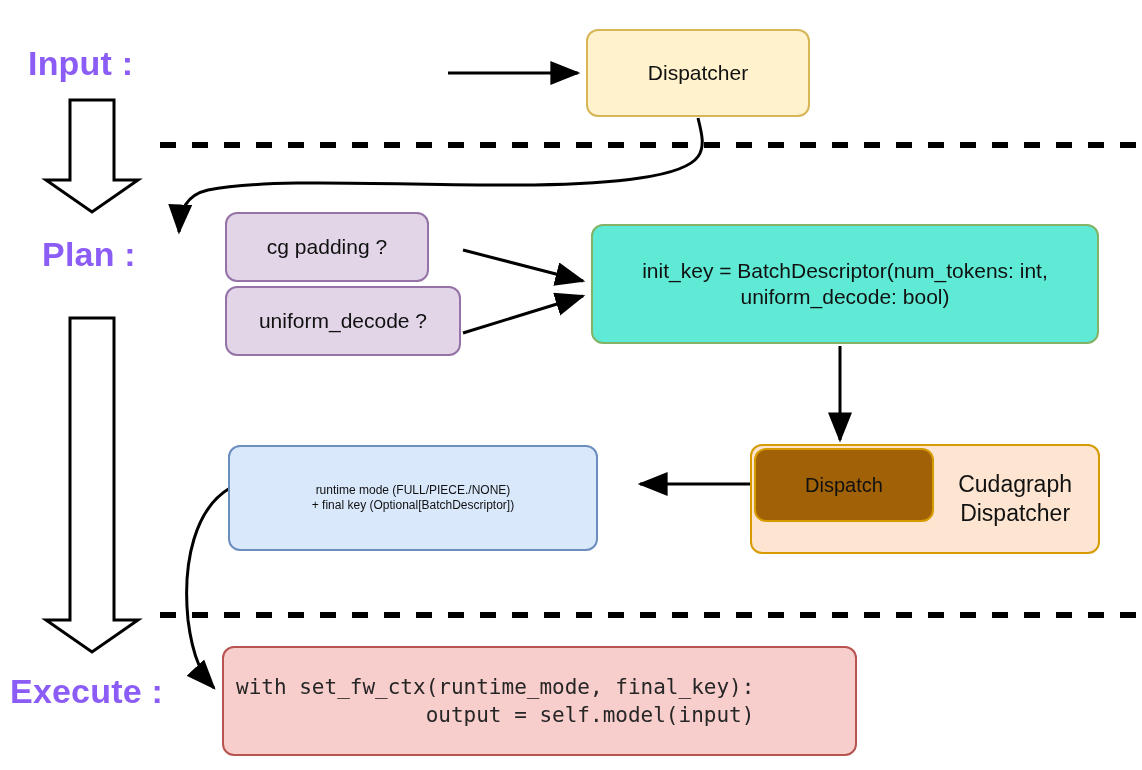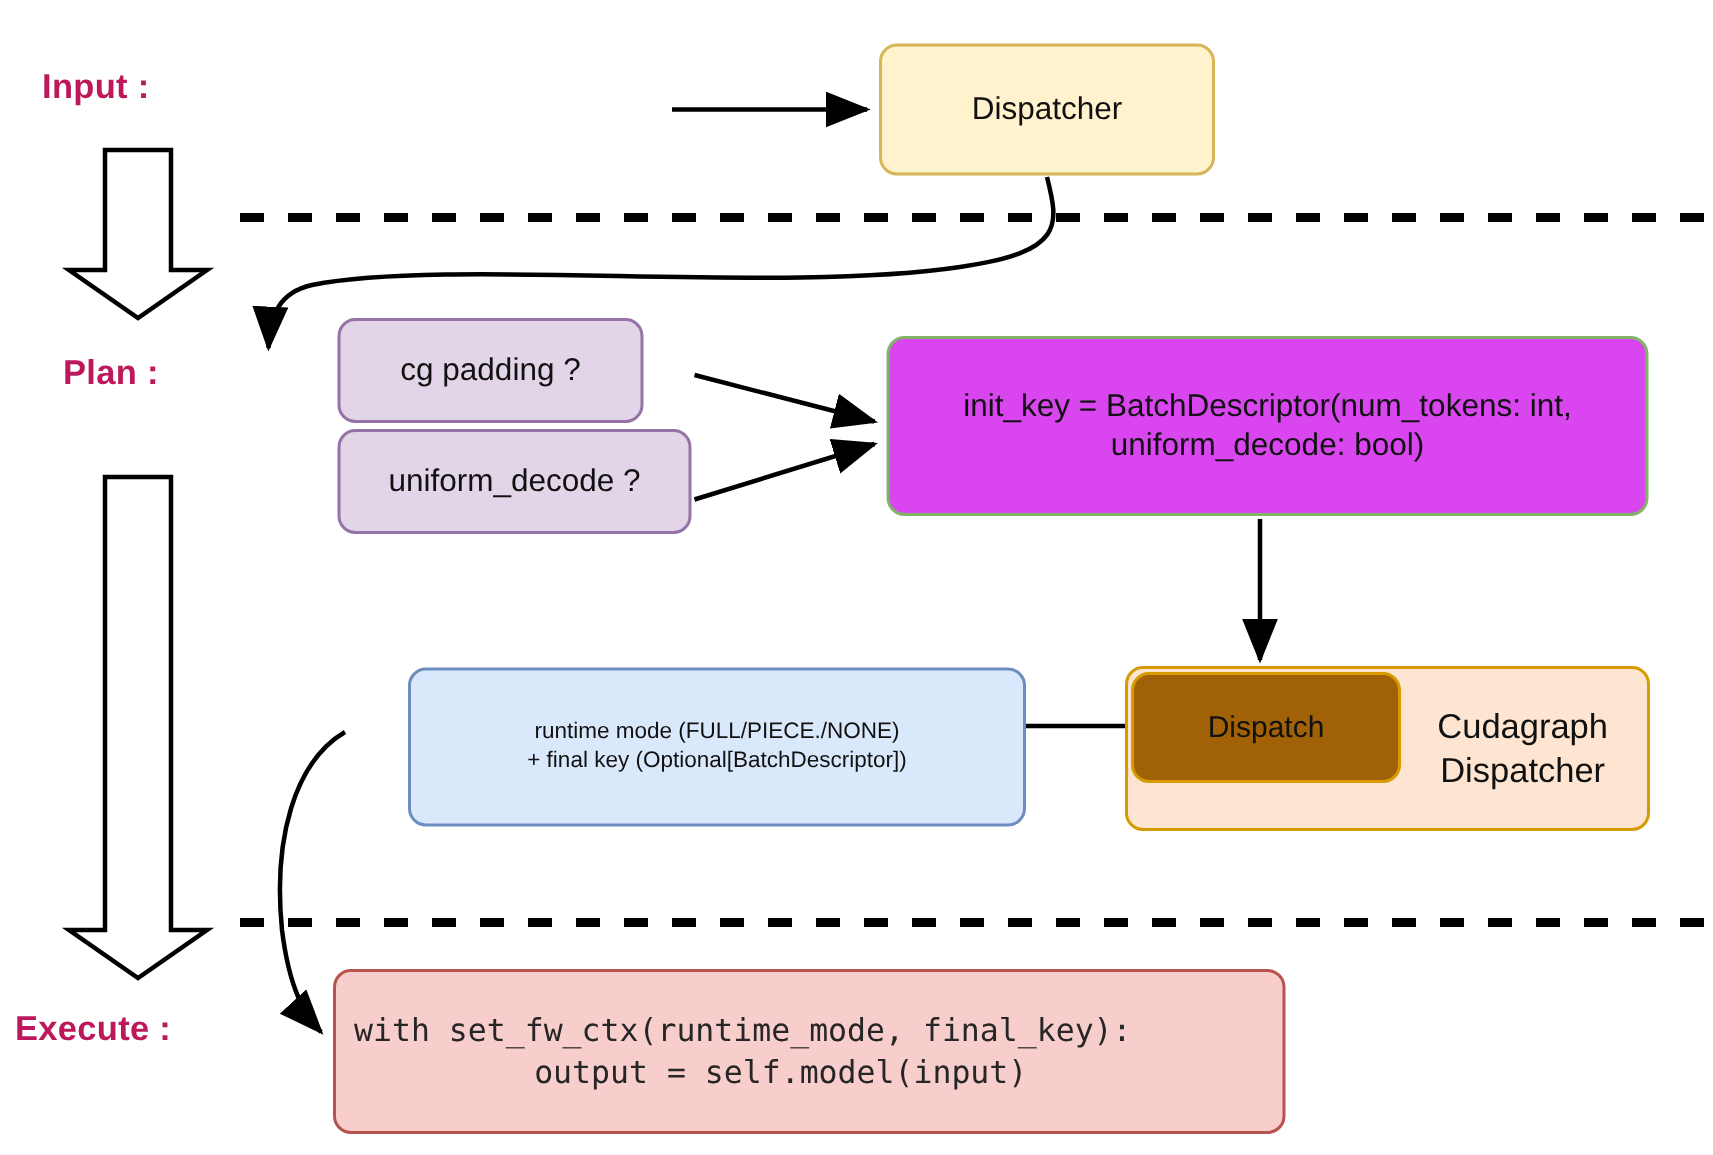--- a/index.html
+++ b/index.html
@@ -2,37 +2,37 @@
 <html><head>
 <meta charset="utf-8">
 <style>
   html,body{margin:0;padding:0;background:#ffffff;}
   body{width:1142px;height:770px;overflow:hidden;font-family:"Liberation Sans",sans-serif;}
   #stage{position:relative;width:1142px;height:770px;background:#fff;}
   svg.layer{position:absolute;left:0;top:0;width:1142px;height:770px;pointer-events:none;}
 
   .stage-label{
     position:absolute;font-family:"Liberation Sans",sans-serif;
-    font-weight:bold;font-size:23px;color:#be185d;white-space:nowrap;letter-spacing:.2px;
+    font-weight:bold;font-size:34px;color:#8b5cf6;white-space:nowrap;letter-spacing:.2px;
   }
 
   .node{
     position:absolute;box-sizing:border-box;display:flex;align-items:center;justify-content:center;
     text-align:center;border-radius:12px;border-width:2px;border-style:solid;
     font-family:"Liberation Sans",sans-serif;font-size:21px;color:#111;line-height:1.25;
   }
   .node.code{
     font-family:"DejaVu Sans Mono","Liberation Mono",monospace;
-    font-size:21px;white-space:pre;justify-content:flex-start;text-align:center;
+    font-size:21px;white-space:pre;justify-content:flex-start;text-align:right;
     padding-left:12px;line-height:1.35;color:#262626;
   }
   .n-pink  {background:#f8cecc;border-color:#b85450;}
   .n-yellow{background:#fff2cc;border-color:#d6b656;}
   .n-purple{background:#e1d5e7;border-color:#9673a6;}
-  .n-green {background:#d946ef;border-color:#82b366;}
+  .n-green {background:#5eead4;border-color:#82b366;}
   .n-blue  {background:#dae8fc;border-color:#6c8ebf;}
   .n-orange-outer{background:#fde5d1;border-color:#d79b00;}
   .n-orange-inner{background:#a16207;border-color:#d79b00;}
 </style>
 </head>
 <body>
 
 <div id="stage">
 
   <svg class="layer" viewBox="0 0 1142 770">
@@ -75,19 +75,19 @@
   <div class="node n-purple" style="left:225px;top:286px;width:236px;height:70px;font-size:21px;">uniform_decode ?</div>
 
   <div class="node n-green" style="left:591px;top:224px;width:508px;height:120px;font-size:21px;white-space:pre-line;">init_key = BatchDescriptor(num_tokens: int,
 uniform_decode: bool)</div>
 
   <div class="node n-orange-outer" style="left:750px;top:444px;width:350px;height:110px;font-size:23px;white-space:pre-line;justify-content:flex-end;padding-right:26px;">Cudagraph
 Dispatcher</div>
 
   <div class="node n-orange-inner" style="left:754px;top:448px;width:180px;height:74px;font-size:20px;">Dispatch</div>
 
-  <div class="node n-blue" style="left:228px;top:445px;width:412px;height:106px;font-size:15px;white-space:pre-line;margin-left:44px;">runtime mode (FULL/PIECE./NONE)
+  <div class="node n-blue" style="left:228px;top:445px;width:370px;height:106px;font-size:12px;white-space:pre-line;">runtime mode (FULL/PIECE./NONE)
 + final key (Optional[BatchDescriptor])</div>
 
   <div class="node n-pink code" style="left:222px;top:646px;width:635px;height:110px;font-size:21px;">with set_fw_ctx(runtime_mode, final_key):
     output = self.model(input)</div>
 
 </div>
 
 </body></html>

